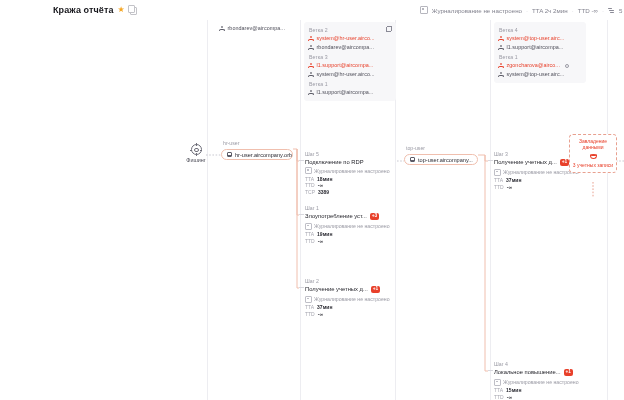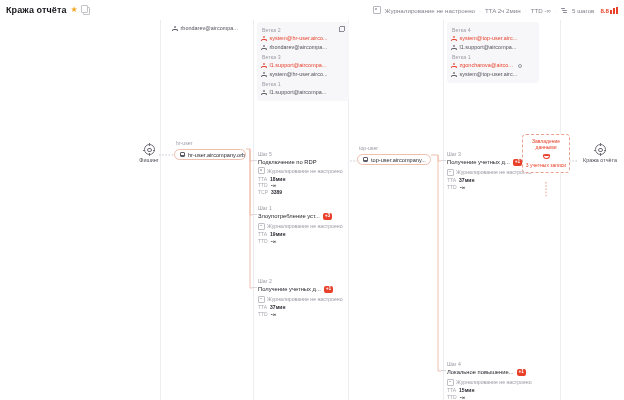--- a/index.html
+++ b/index.html
@@ -3,21 +3,21 @@
 <meta charset="utf-8">
 <style>
   html,body{margin:0;padding:0;}
   body{
     width:624px;height:400px;overflow:hidden;
     background:#ffffff;
     font-family:"Liberation Sans","DejaVu Sans",sans-serif;
     color:#2b2b33;
     -webkit-font-smoothing:antialiased;
   }
-  #app{position:relative;width:548px;height:400px;}
+  #app{position:relative;width:548px;height:400px;margin-left:47px;}
 
   
   .header{
     position:absolute;left:0;top:0;width:624px;height:20px;
     display:flex;align-items:center;
     background:#ffffff;
     box-sizing:border-box;padding:0 6px;
   }
   .title{
     font-size:9px;font-weight:700;color:#17171c;letter-spacing:.1px;

